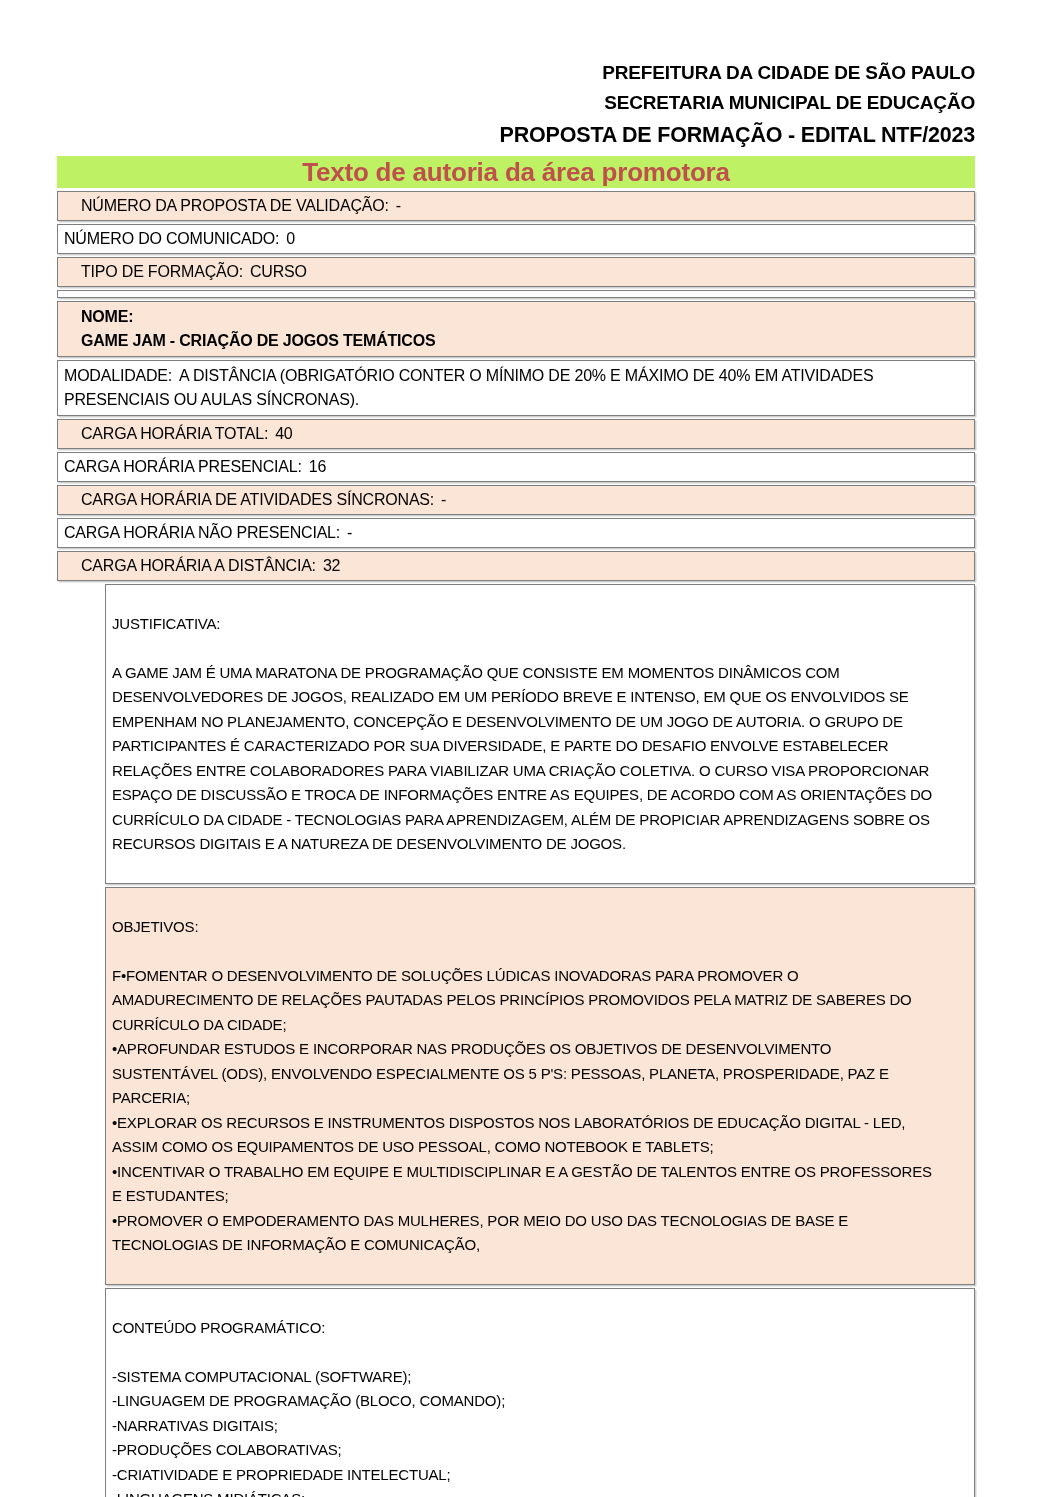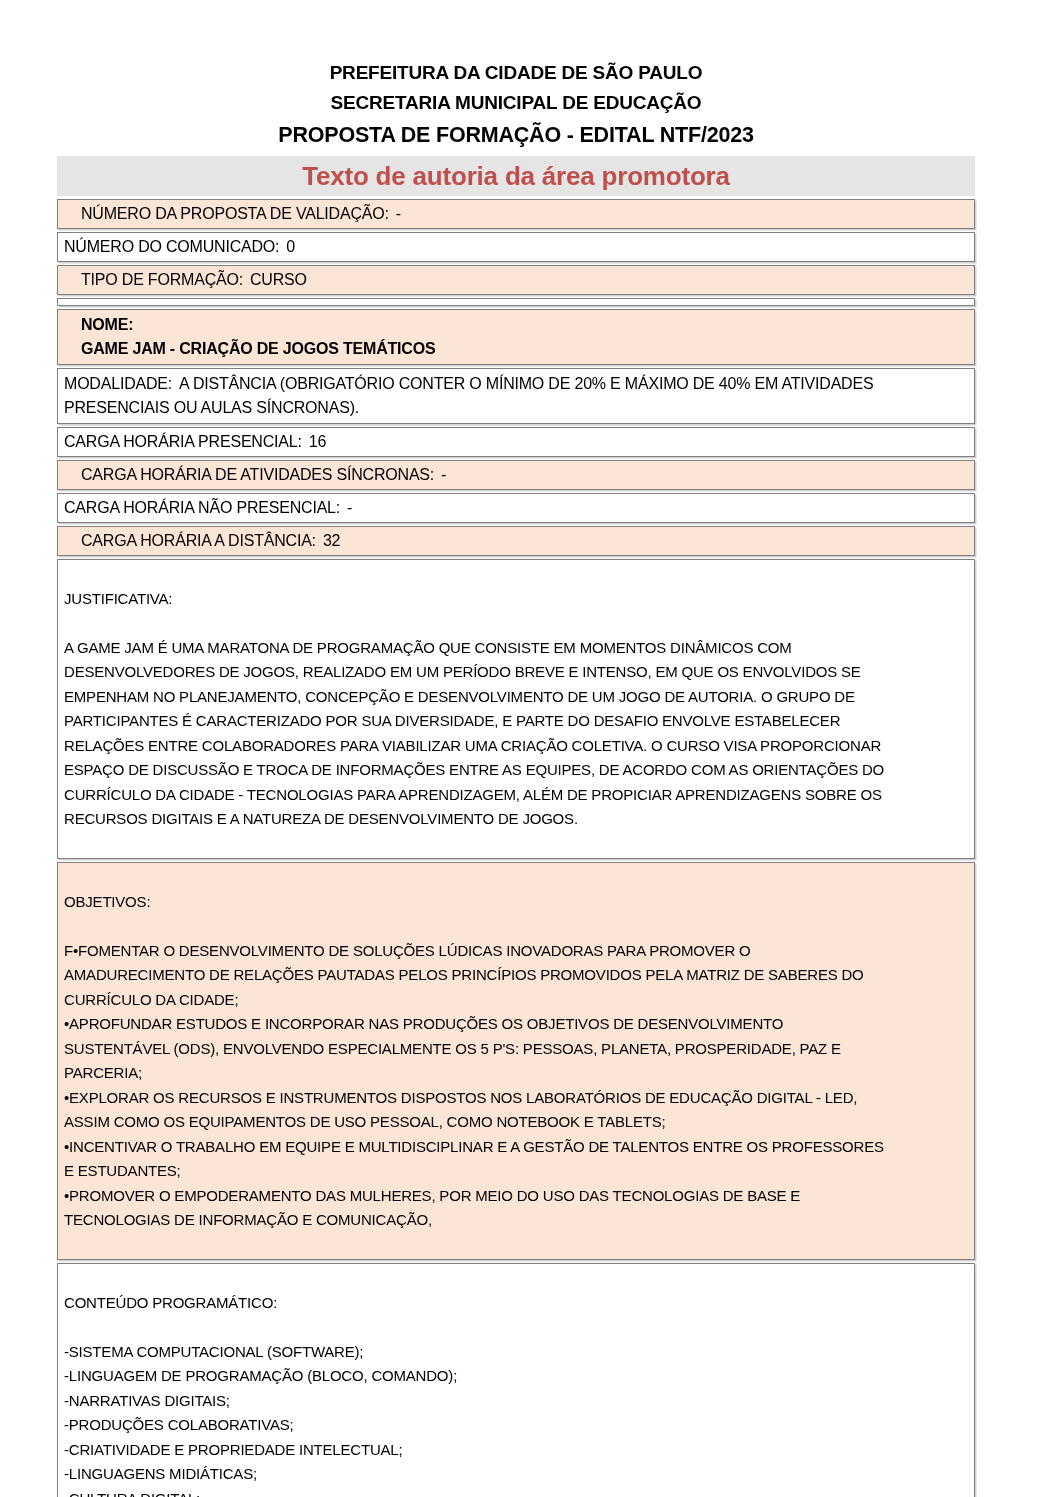--- a/index.html
+++ b/index.html
@@ -6,27 +6,27 @@
   body{
     width:1058px;height:1497px;
     background:#ffffff;
     font-family:"Liberation Sans",sans-serif;
     color:#000;
     overflow:hidden;
     position:relative;
   }
   .doc{position:absolute;left:57px;top:58px;width:918px;}
   
-  .hdr{text-align:center;letter-spacing:-0.2px;}
+  .hdr{text-align:right;letter-spacing:-0.2px;}
   .hdr .h-line{font-weight:bold;font-size:19px;line-height:30px;}
   .hdr .h-line.big{font-size:21.5px;line-height:34px;}
   
   .banner{
-    margin-top:4px;height:40px;
-    background:#e5e5e5;
+    margin-top:4px;height:32px;
+    background:#bef264;
     display:flex;align-items:center;justify-content:center;
     color:#C0504D;font-weight:bold;font-size:26px;letter-spacing:-0.2px;
   }
   
   .row{
     margin-top:3px;
     border:1px solid #7F7F7F;
     box-shadow:1.5px 1.5px 0 rgba(0,0,0,0.18);
     padding:3px 6px;
     font-size:16px;line-height:22px;
@@ -34,21 +34,21 @@
     background:#ffffff;
     white-space:pre-line;
   }
   .row.peach{background:#FBE5D6;padding-left:23px;}
   .row.bold{font-weight:bold;}
   .row .lbl{display:inline;}
   .row .lbl.block{display:block;}
   .row .val{display:inline;margin-left:7px;}
   .row .val.block{display:block;margin-left:0;}
   .row.twoline{line-height:24px;}
-  .row.section{font-size:15px;line-height:24.5px;padding:2px 6px;}
+  .row.section{font-size:15px;line-height:24.5px;padding:2px 6px;margin-left:48px;}
   .row.section .title{display:block;}
   .row.section .body{display:block;white-space:pre-line;}
 </style>
 </head>
 <body>
 
 <div class="doc">
 
   <div class="hdr">
     <div class="h-line">PREFEITURA DA CIDADE DE SÃO PAULO</div>
@@ -67,20 +67,21 @@
 
   <div class="row peach"><span class="lbl">TIPO DE FORMAÇÃO:</span><span class="val">CURSO</span></div>
 
   <div class="row bold twoline"></div>
 
   <div class="row peach bold twoline"><span class="lbl block">NOME:</span><span class="val block">GAME JAM - CRIAÇÃO DE JOGOS TEMÁTICOS</span></div>
 
   <div class="row twoline"><span class="lbl">MODALIDADE:</span><span class="val">A DISTÂNCIA (OBRIGATÓRIO CONTER O MÍNIMO DE 20% E MÁXIMO DE 40% EM ATIVIDADES
 PRESENCIAIS OU AULAS SÍNCRONAS).</span></div>
 
+  <div class="row peach"><span class="lbl">CARGA HORÁRIA TOTAL:</span><span class="val">40</span></div>
 
   <div class="row"><span class="lbl">CARGA HORÁRIA PRESENCIAL:</span><span class="val">16</span></div>
 
   <div class="row peach"><span class="lbl">CARGA HORÁRIA DE ATIVIDADES SÍNCRONAS:</span><span class="val">-</span></div>
 
   <div class="row"><span class="lbl">CARGA HORÁRIA NÃO PRESENCIAL:</span><span class="val">-</span></div>
 
   <div class="row peach"><span class="lbl">CARGA HORÁRIA A DISTÂNCIA:</span><span class="val">32</span></div>
 
   <div class="row section">

